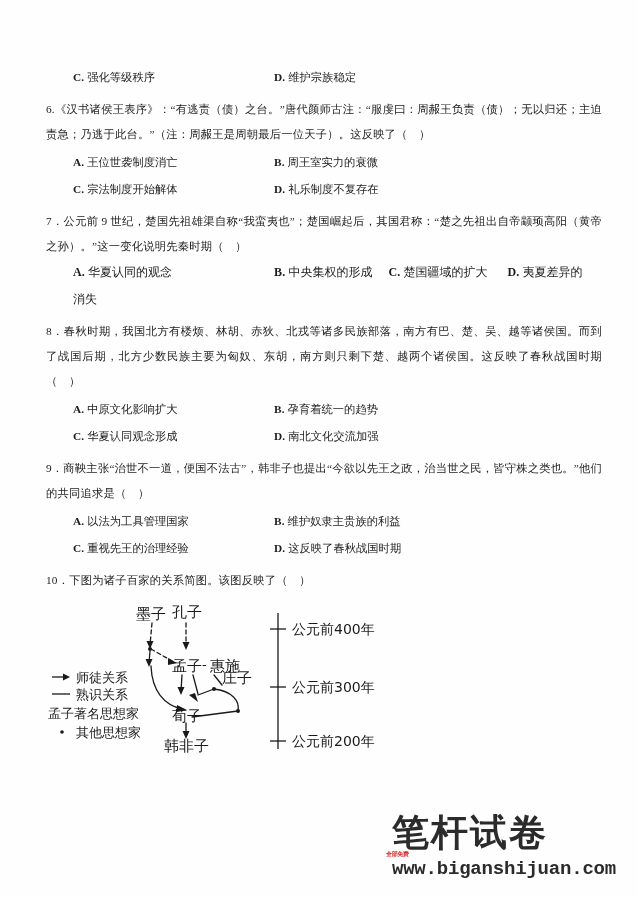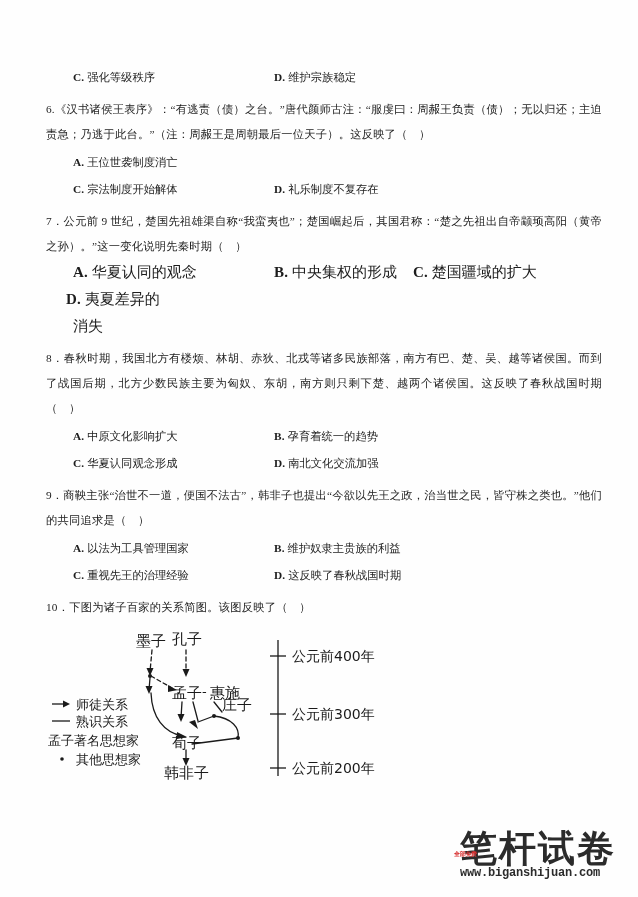--- a/index.html
+++ b/index.html
@@ -55,21 +55,21 @@
     display: block;
   }
   .opt-a, .opt-c { width: 228px; padding-left: 27px; box-sizing: border-box; }
   .opt-b, .opt-d { padding-left: 0px; }
   .opt-label {
     font-weight: 600;
     letter-spacing: 0.2px;
   }
   
   .opts-inline {
-    font-size: 15px;
+    font-size: 12px;
     line-height: 27px;
     color: #1c1c1c;
   }
   .opts-inline .ia { display:inline-block; width:228px; padding-left:27px; box-sizing:border-box; }
   .opts-inline .ib { display:inline-block; }
   .opts-inline .ic { display:inline-block; padding-left:16px; }
   .opts-inline .id { display:inline-block; padding-left:20px; }
   .opts-inline .tail { display:block; padding-left:27px; }
 
   .figure-wrap {
@@ -89,24 +89,24 @@
   }
   .wm-cn {
     font-family: "DejaVu Sans", sans-serif;
     font-size: 37px;
     font-weight: 700;
     color: #2b2b2b;
     letter-spacing: 2px;
   }
   .wm-url {
     font-family: "Liberation Mono", "DejaVu Sans Mono", monospace;
-    font-size: 12px;
+    font-size: 19px;
     font-weight: 700;
     color: #2b2b2b;
-    margin-top: 0;
+    margin-top: 9px;
     letter-spacing: -0.2px;
   }
   .wm-badge {
     position: absolute;
     left: -6px;
     bottom: 22px;
     font-family: "DejaVu Sans", sans-serif;
     font-size: 6px;
     color: #d83030;
     font-weight: 700;
@@ -137,20 +137,24 @@
       </div>
     </div>
 
     <div class="q-block">
       <div class="stem">6.《汉书诸侯王表序》：“有逃责（债）之台。”唐代颜师古注：“服虔曰：周赧王负责（债）；无以归还；主迫责急；乃逃于此台。”（注：周赧王是周朝最后一位天子）。这反映了（　）</div>
       <div class="opts">
         <div class="opt-row">
           <span class="opt opt-a">
             <span class="opt-label">A.</span>
             <span>王位世袭制度消亡</span>
+          </span>
+          <span class="opt opt-b">
+            <span class="opt-label">B.</span>
+            <span>周王室实力的衰微</span>
           </span>
         </div>
         <div class="opt-row">
           <span class="opt opt-c">
             <span class="opt-label">C.</span>
             <span>宗法制度开始解体</span>
           </span>
           <span class="opt opt-d">
             <span class="opt-label">D.</span>
             <span>礼乐制度不复存在</span>

